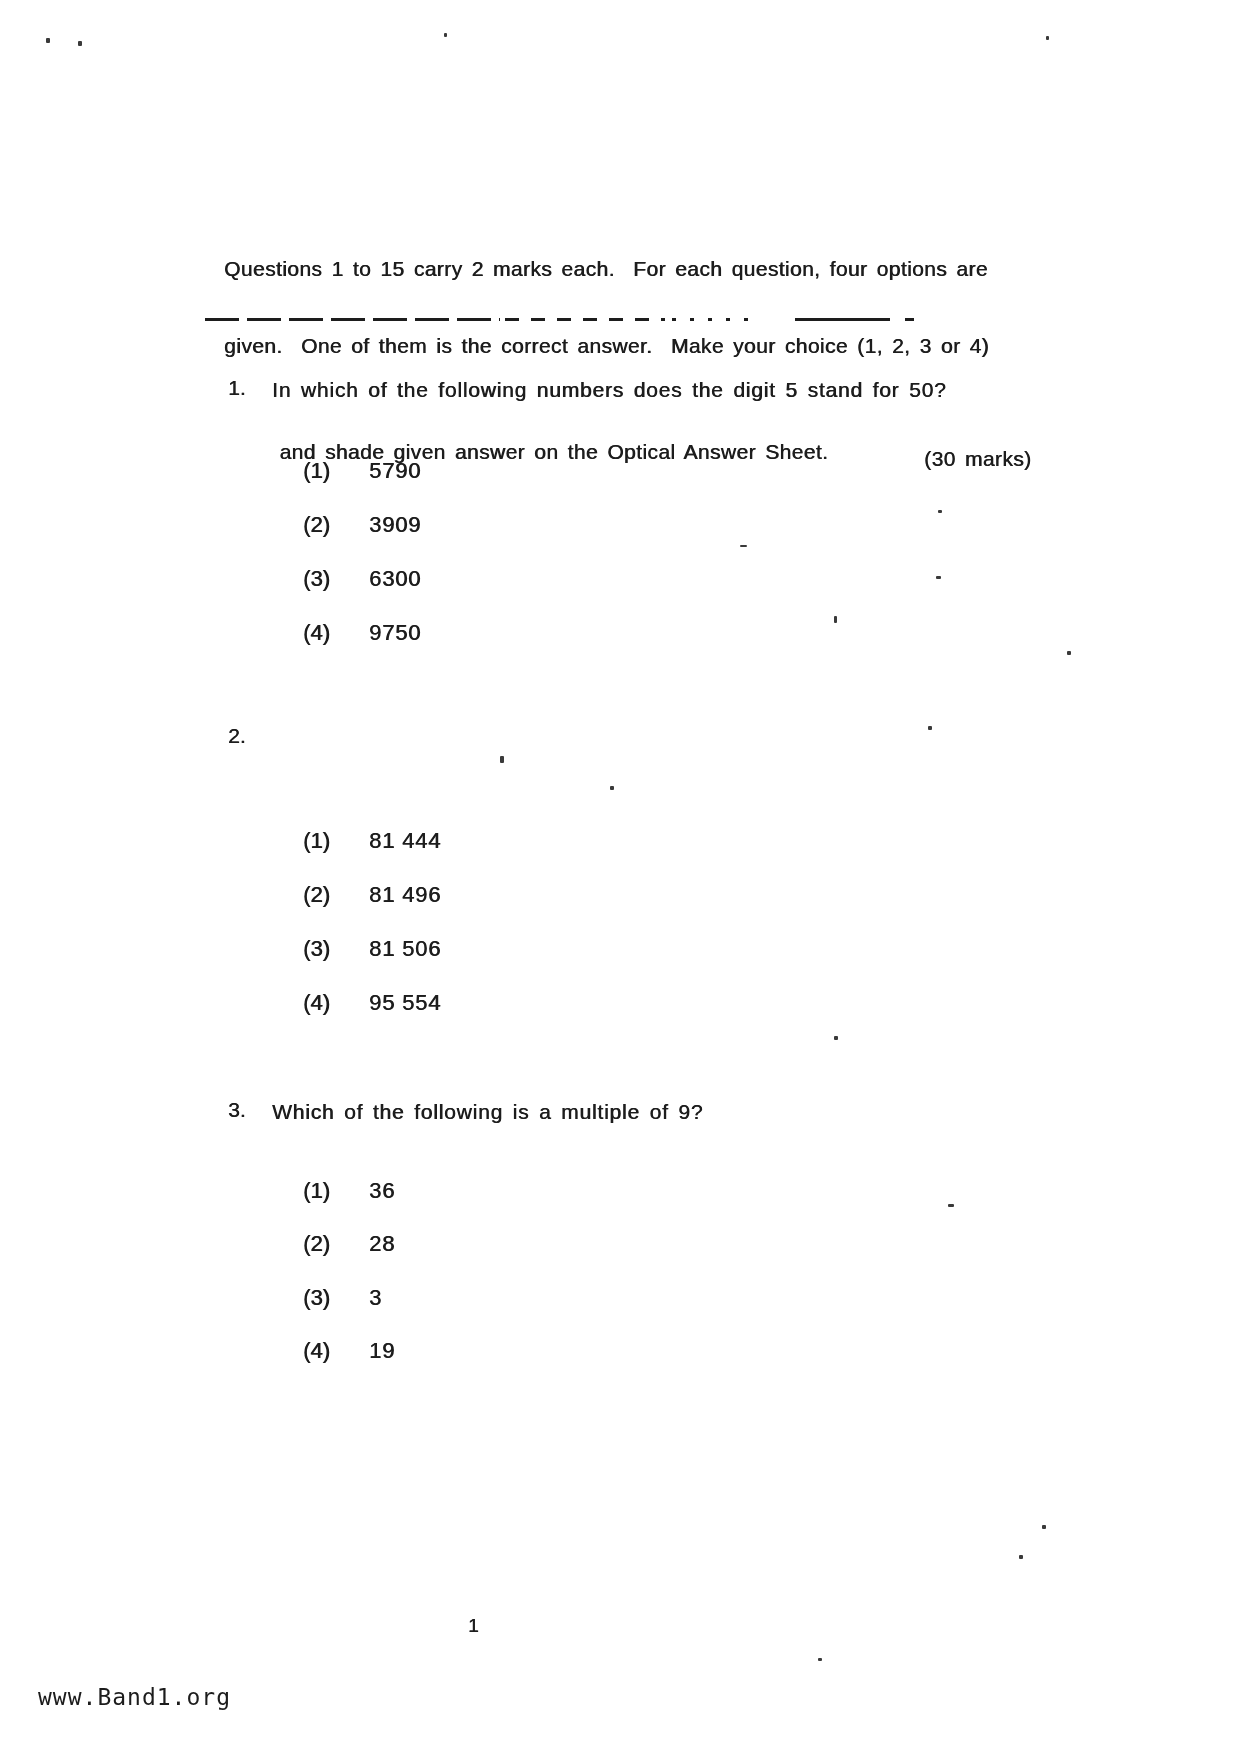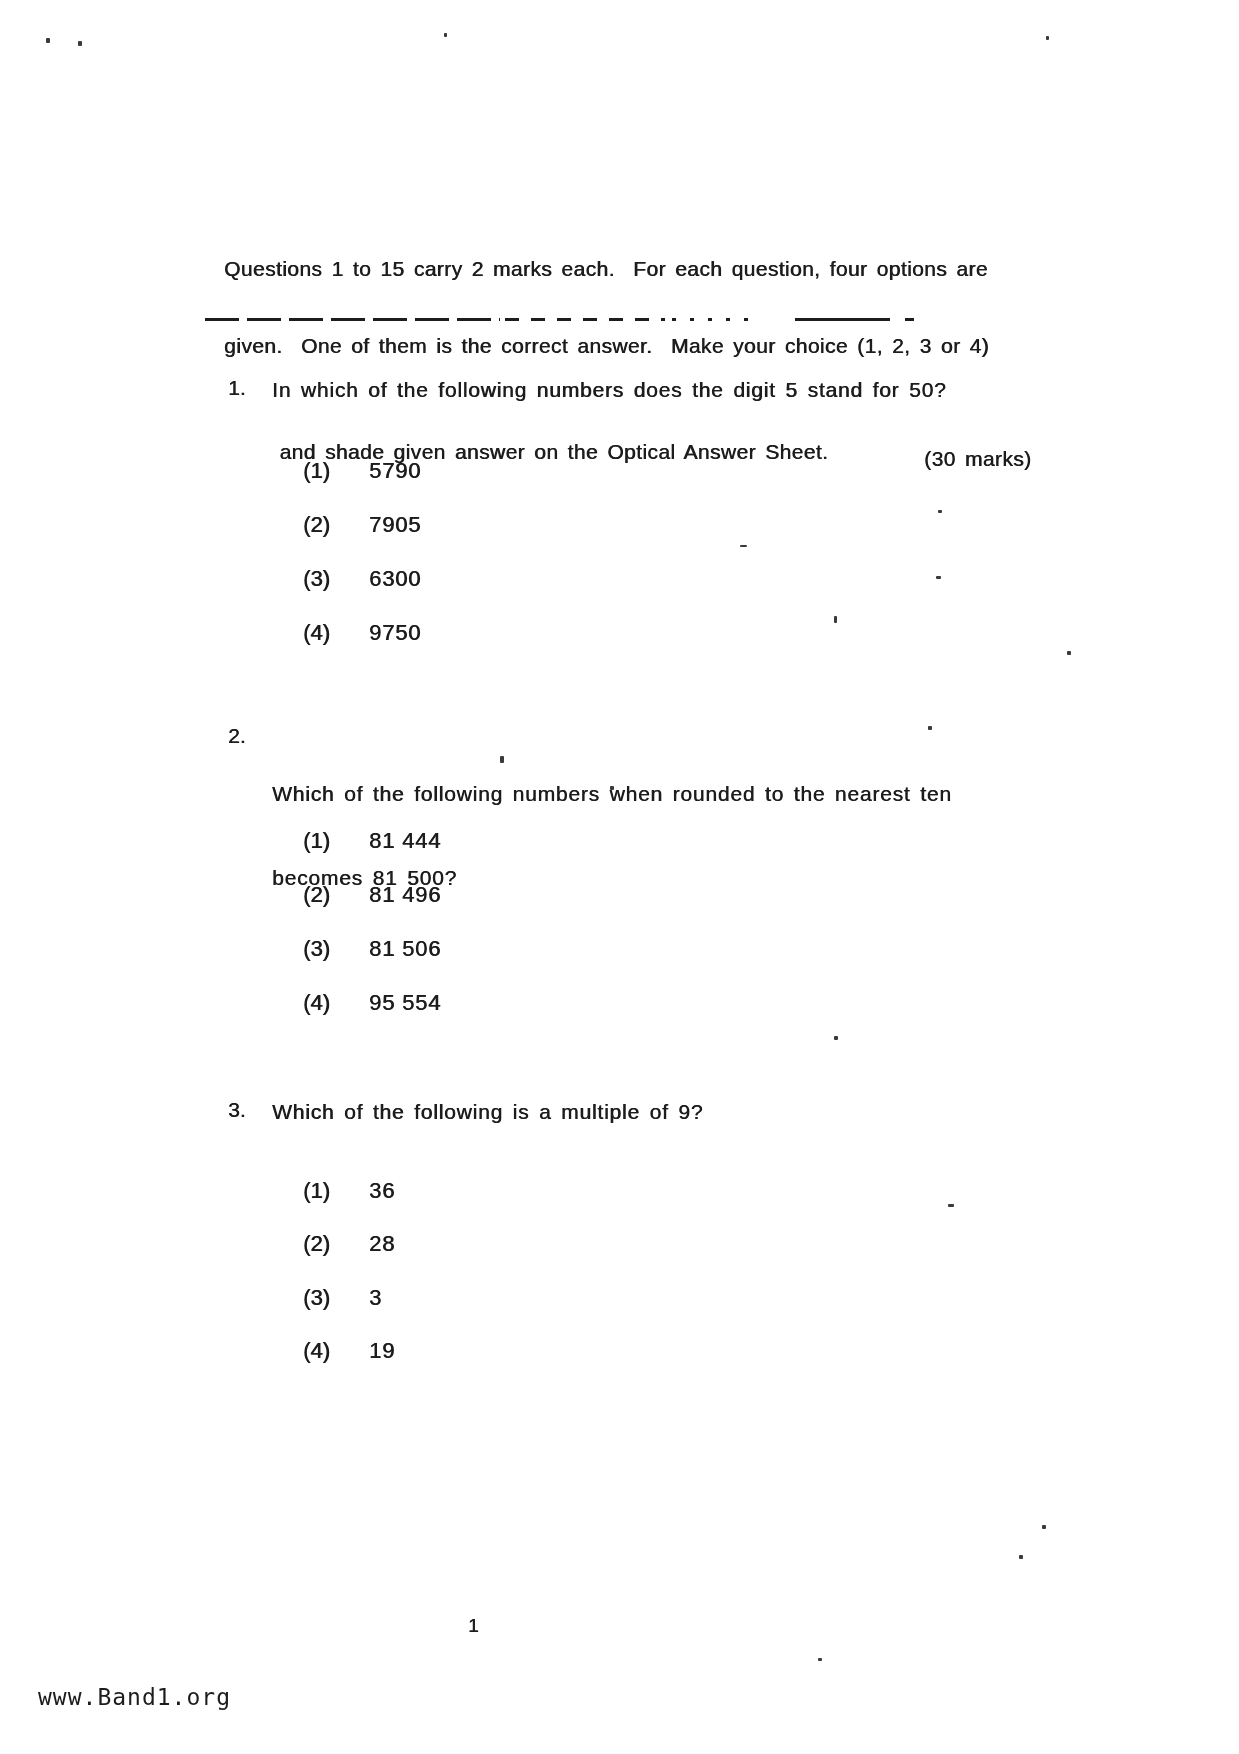--- a/index.html
+++ b/index.html
@@ -63,31 +63,27 @@
     <div class="seg seg3"></div>
     <div class="seg seg4"></div>
     <div class="seg seg5"></div>
   </div>
 
   <div class="qnum ink" style="top:376px">1.</div>
   <div class="qtext ink" style="top:376px">In which of the following numbers does the digit 5 stand for 50?</div>
   <div class="optlab ink" style="top:458px">(1)</div>
   <div class="optval ink" style="top:458px">5790</div>
   <div class="optlab ink" style="top:512px">(2)</div>
-  <div class="optval ink" style="top:512px">7905</div>
+  <div class="optval ink" style="top:512px">3909</div>
   <div class="optlab ink" style="top:566px">(3)</div>
   <div class="optval ink" style="top:566px">6300</div>
   <div class="optlab ink" style="top:620px">(4)</div>
   <div class="optval ink" style="top:620px">9750</div>
 
   <div class="qnum ink" style="top:724px">2.</div>
-  <div class="qtext ink" style="top:724px">
-    <div>Which of the following numbers when rounded to the nearest ten</div>
-    <div>becomes 81 500?</div>
-  </div>
   <div class="optlab ink" style="top:828px">(1)</div>
   <div class="optval ink" style="top:828px">81 444</div>
   <div class="optlab ink" style="top:882px">(2)</div>
   <div class="optval ink" style="top:882px">81 496</div>
   <div class="optlab ink" style="top:936px">(3)</div>
   <div class="optval ink" style="top:936px">81 506</div>
   <div class="optlab ink" style="top:990px">(4)</div>
   <div class="optval ink" style="top:990px">95 554</div>
 
   <div class="qnum ink" style="top:1098px">3.</div>

